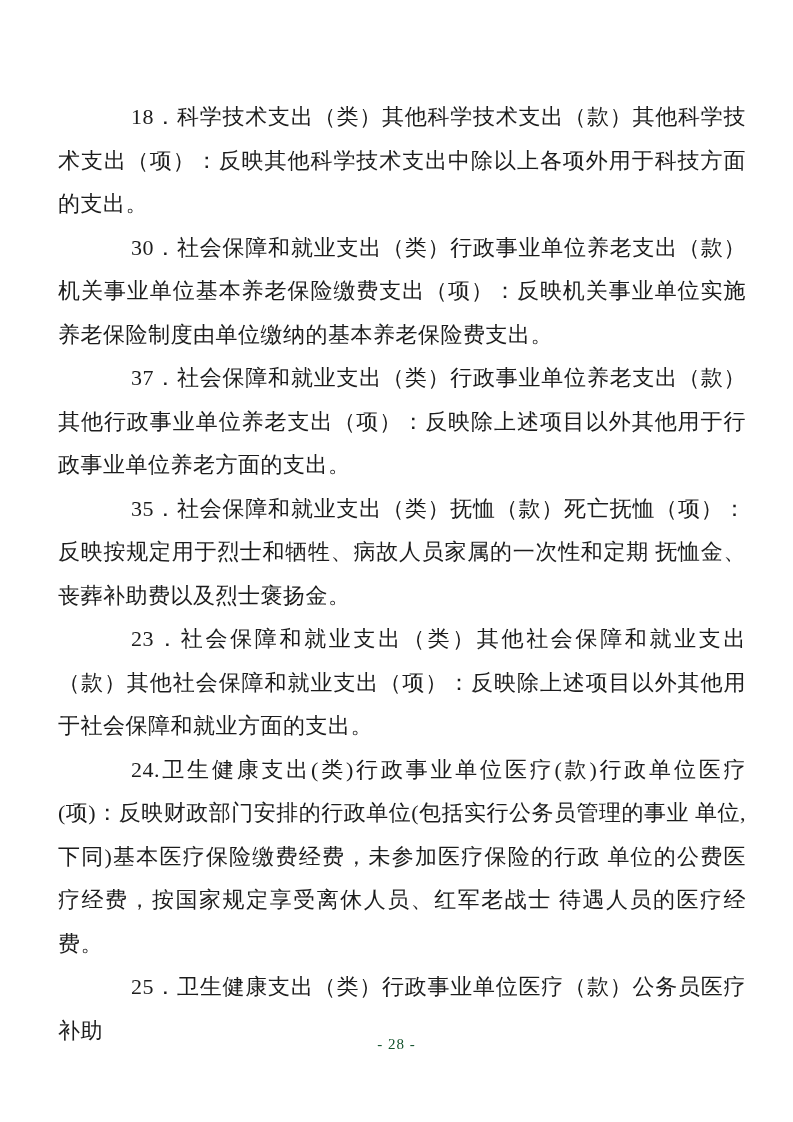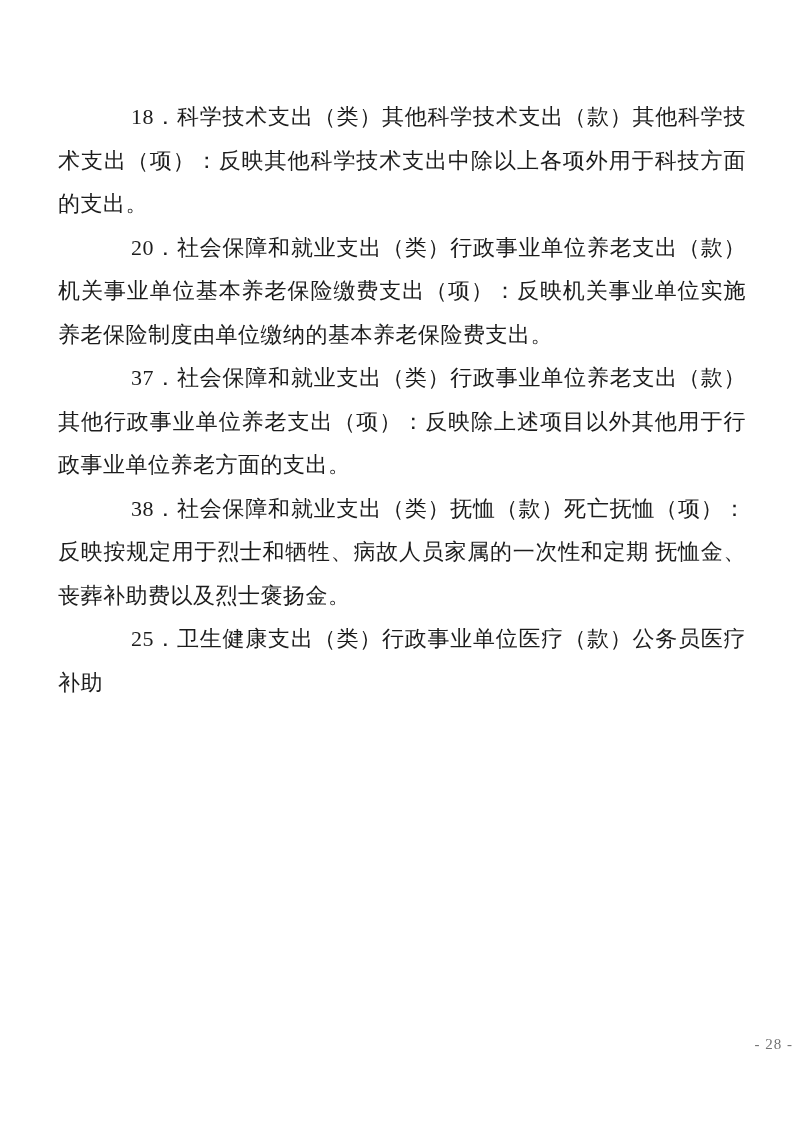--- a/index.html
+++ b/index.html
@@ -30,31 +30,33 @@
   .para {
     margin: 0;
     padding: 0;
     text-indent: 73px;
   }
   .footer {
     position: absolute;
     top: 1036px;
     left: 0;
     width: 793px;
-    text-align: right;
+    text-align: center;
     font-size: 15px;
     letter-spacing: 1px;
-    color: #737373;
+    color: #14532d;
   }
 </style>
 </head>
 <body>
 
 <div class="page">
   <div class="content">
     <p class="para">18．科学技术支出（类）其他科学技术支出（款）其他科学技术支出（项）：反映其他科学技术支出中除以上各项外用于科技方面的支出。</p>
-    <p class="para">20．社会保障和就业支出（类）行政事业单位养老支出（款）机关事业单位基本养老保险缴费支出（项）：反映机关事业单位实施养老保险制度由单位缴纳的基本养老保险费支出。</p>
+    <p class="para">30．社会保障和就业支出（类）行政事业单位养老支出（款）机关事业单位基本养老保险缴费支出（项）：反映机关事业单位实施养老保险制度由单位缴纳的基本养老保险费支出。</p>
     <p class="para">37．社会保障和就业支出（类）行政事业单位养老支出（款）其他行政事业单位养老支出（项）：反映除上述项目以外其他用于行政事业单位养老方面的支出。</p>
-    <p class="para">38．社会保障和就业支出（类）抚恤（款）死亡抚恤（项）：反映按规定用于烈士和牺牲、病故人员家属的一次性和定期 抚恤金、丧葬补助费以及烈士褒扬金。</p>
+    <p class="para">35．社会保障和就业支出（类）抚恤（款）死亡抚恤（项）：反映按规定用于烈士和牺牲、病故人员家属的一次性和定期 抚恤金、丧葬补助费以及烈士褒扬金。</p>
+    <p class="para">23．社会保障和就业支出（类）其他社会保障和就业支出（款）其他社会保障和就业支出（项）：反映除上述项目以外其他用于社会保障和就业方面的支出。</p>
+    <p class="para">24.卫生健康支出(类)行政事业单位医疗(款)行政单位医疗(项)：反映财政部门安排的行政单位(包括实行公务员管理的事业 单位,下同)基本医疗保险缴费经费，未参加医疗保险的行政 单位的公费医疗经费，按国家规定享受离休人员、红军老战士 待遇人员的医疗经费。</p>
     <p class="para">25．卫生健康支出（类）行政事业单位医疗（款）公务员医疗补助</p>
   </div>
   <div class="footer">- 28 -</div>
 </div>
 
 </body></html>

